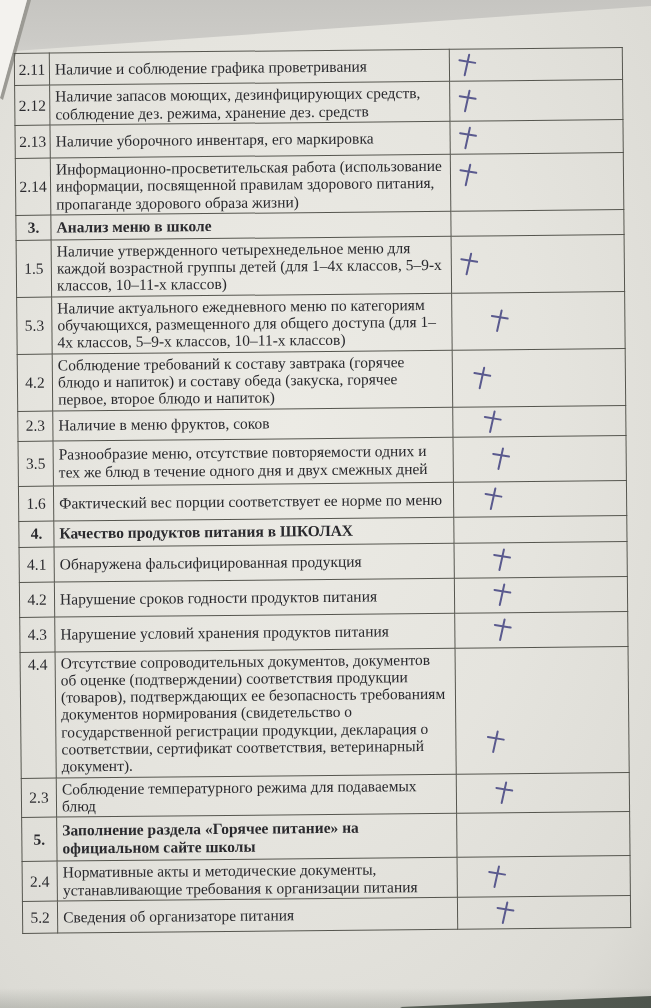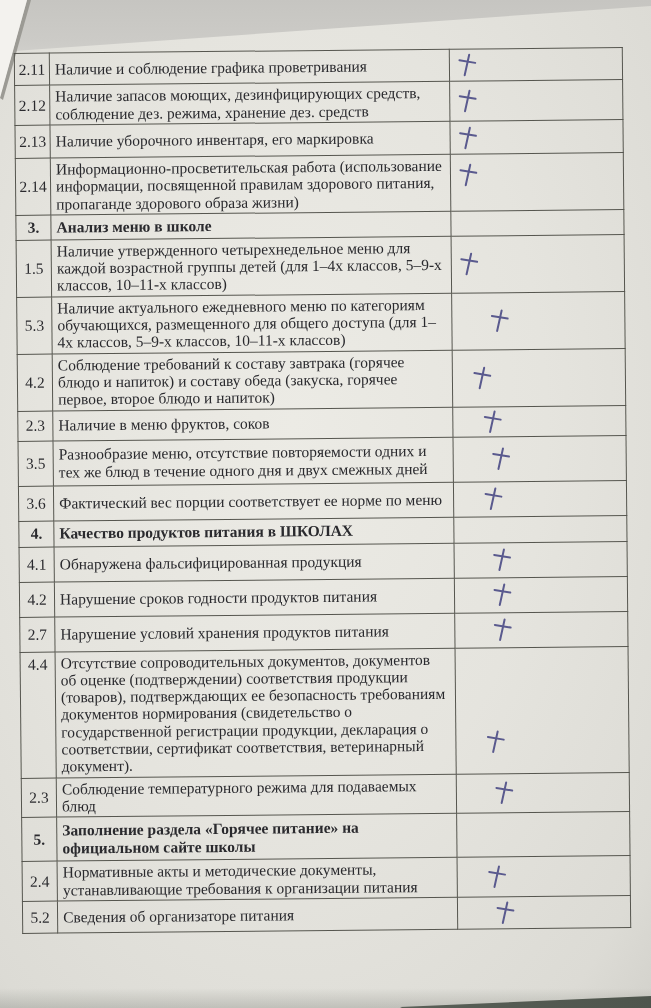--- a/index.html
+++ b/index.html
@@ -149,41 +149,41 @@
           <td class="num">2.3</td>
           <td class="txt">Наличие в меню фруктов, соков</td>
           <td class="mrk"><span class="plus o3 show">+</span></td>
         </tr>
         <tr style="height:45px">
           <td class="num">3.5</td>
           <td class="txt">Разнообразие меню, отсутствие повторяемости одних и тех же блюд в течение одного дня и двух смежных дней</td>
           <td class="mrk"><span class="plus o4 show">+</span></td>
         </tr>
         <tr style="height:35px">
-          <td class="num">3.6</td>
+          <td class="num">1.6</td>
           <td class="txt">Фактический вес порции соответствует ее норме по меню</td>
           <td class="mrk"><span class="plus o3 show">+</span></td>
         </tr>
         <tr class="section" style="height:26px">
           <td class="num">4.</td>
           <td class="txt">Качество продуктов питания в ШКОЛАХ</td>
           <td class="mrk"><span class="plus o1"></span></td>
         </tr>
         <tr style="height:35px">
           <td class="num">4.1</td>
           <td class="txt">Обнаружена фальсифицированная продукция</td>
           <td class="mrk"><span class="plus o4 show">+</span></td>
         </tr>
         <tr style="height:35px">
           <td class="num">4.2</td>
           <td class="txt">Нарушение сроков годности продуктов питания</td>
           <td class="mrk"><span class="plus o4 show">+</span></td>
         </tr>
         <tr style="height:35px">
-          <td class="num">2.7</td>
+          <td class="num">4.3</td>
           <td class="txt">Нарушение условий хранения продуктов питания</td>
           <td class="mrk"><span class="plus o4 show">+</span></td>
         </tr>
         <tr style="height:118px">
           <td class="num vtop">4.4</td>
           <td class="txt">Отсутствие сопроводительных документов, документов об оценке (подтверждении) соответствия продукции (товаров), подтверждающих ее безопасность требованиям документов нормирования (свидетельство о государственной регистрации продукции, декларация о соответствии, сертификат соответствия, ветеринарный документ).</td>
           <td class="mrk"><span class="plus o3 low show">+</span></td>
         </tr>
         <tr style="height:30px">
           <td class="num">2.3</td>

